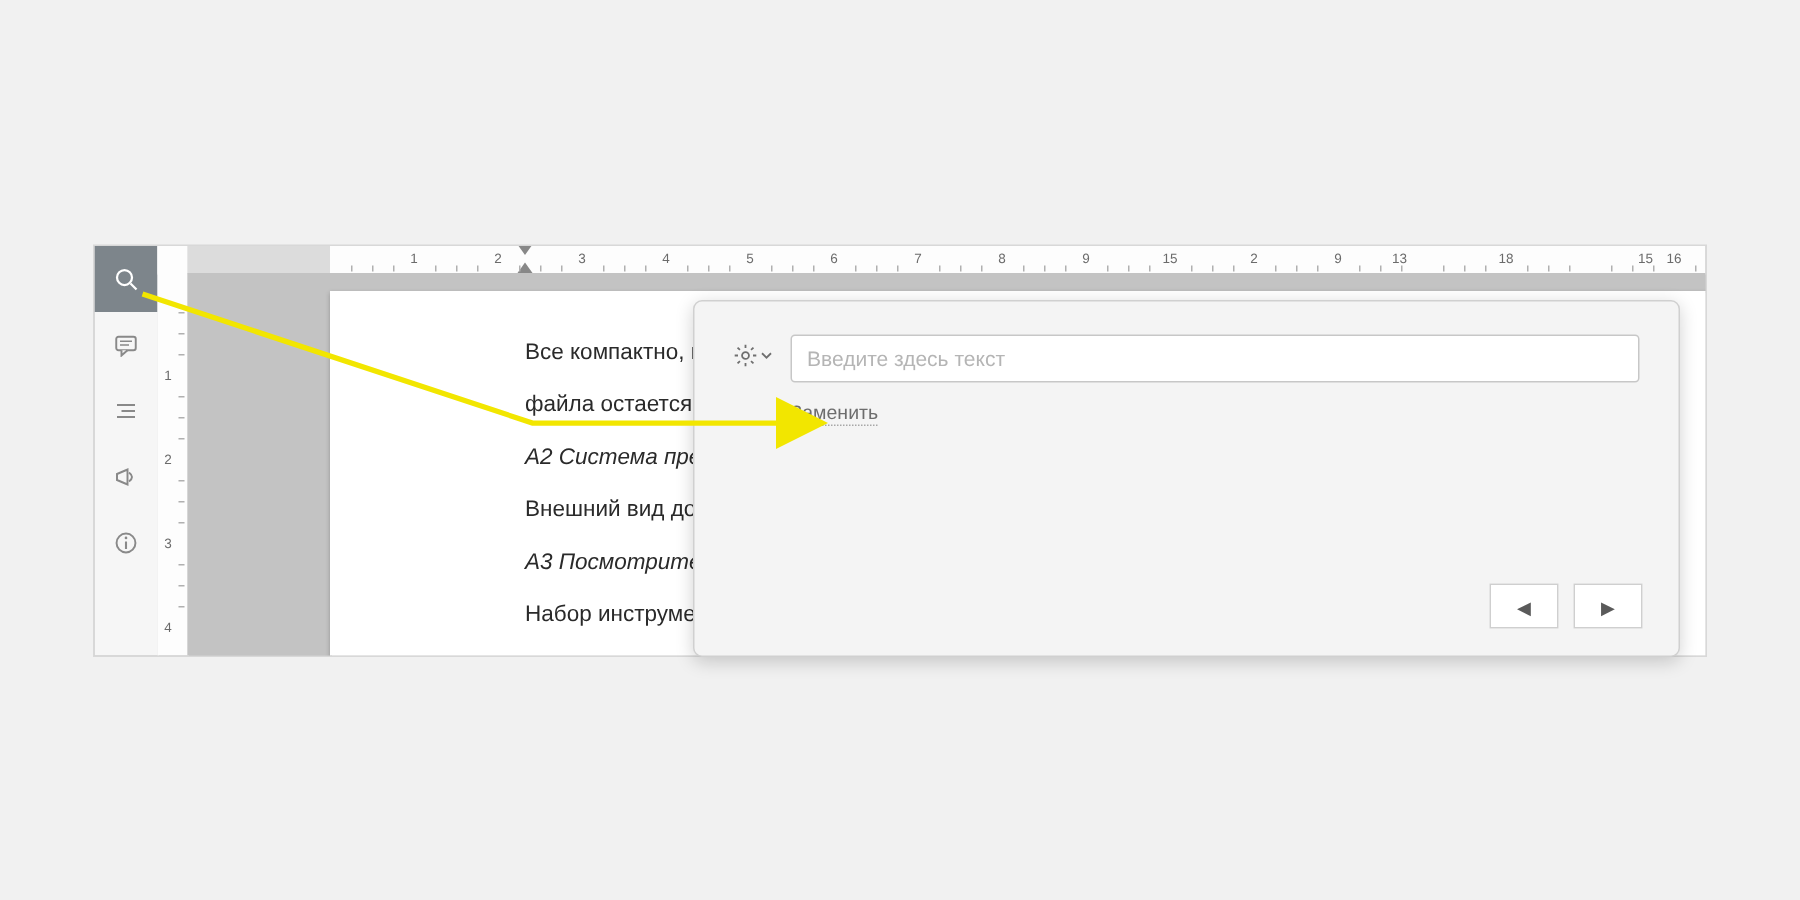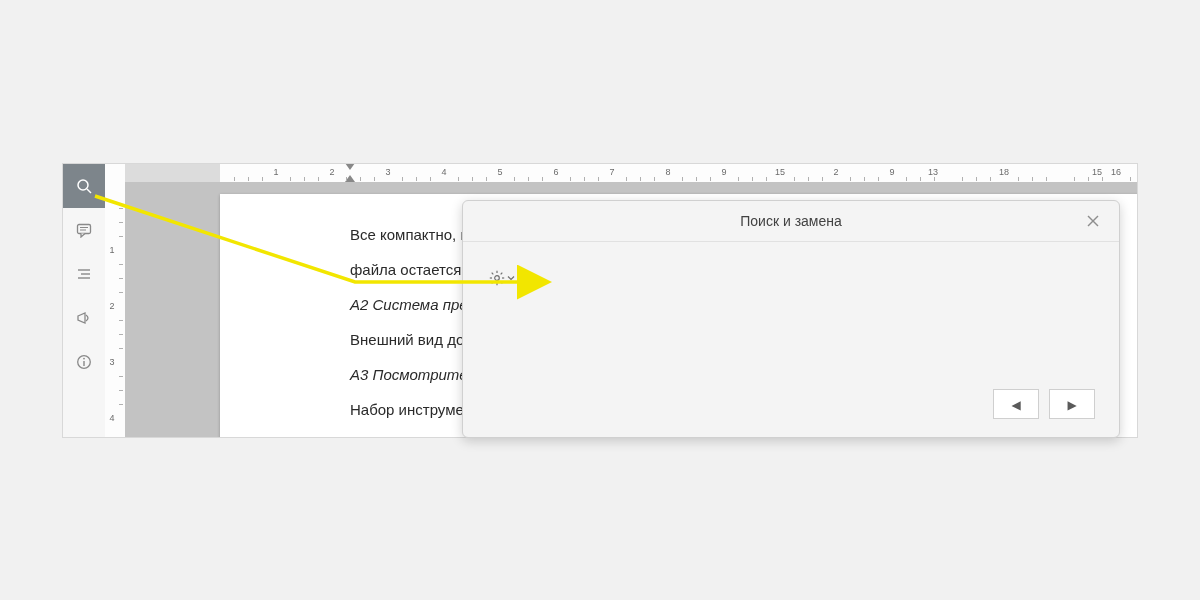--- a/index.html
+++ b/index.html
@@ -376,48 +376,43 @@
           <p class="p-ital">А3 Посмотрите, как…</p>
           <p class="p-plain">Набор инструментов…</p>
           <p class="p-ital">А4 …и выглядит вот так…</p>
         </div>
     </div>
   </div>
 
 </div>
 
 <div class="find-panel">
-  <div class="fp-title">
-    <span>Поиск и замена</span>
-    <div class="fp-close">
-      <svg width="14" height="14" viewBox="0 0 14 14">
-        <line x1="2" y1="2" x2="12" y2="12" stroke="currentColor" stroke-width="1.4"></line>
-        <line x1="12" y1="2" x2="2" y2="12" stroke="currentColor" stroke-width="1.4"></line>
-      </svg>
-    </div>
-  </div>
   <div class="fp-body">
     <div class="fp-gear">
       <svg width="16" height="16" viewBox="0 0 16 16" fill="none">
         <circle cx="8" cy="8" r="2.3" stroke="currentColor" stroke-width="1.2"></circle>
         <g stroke="currentColor" stroke-width="1.2">
           <line x1="8" y1="0.8" x2="8" y2="3"></line>
             <line x1="8" y1="13" x2="8" y2="15.2"></line>
           <line x1="0.8" y1="8" x2="3" y2="8"></line>
             <line x1="13" y1="8" x2="15.2" y2="8"></line>
           <line x1="2.7" y1="2.7" x2="4.3" y2="4.3"></line>
             <line x1="11.7" y1="11.7" x2="13.3" y2="13.3"></line>
           <line x1="13.3" y1="2.7" x2="11.7" y2="4.3"></line>
             <line x1="4.3" y1="11.7" x2="2.7" y2="13.3"></line>
         </g>
       </svg>
       <svg width="8" height="8" viewBox="0 0 8 8">
         <path d="M1 2.5 L4 5.5 L7 2.5" stroke="currentColor" stroke-width="1.2" fill="none"></path>
       </svg>
     </div>
+    <div class="fp-col">
+      <input class="fp-input" type="text" placeholder="Введите здесь текст" style="">
+      <span class="fp-link">Заменить</span>
+    </div>
   </div>
   <div class="fp-nav">
     <button>◀</button>
     <button>▶</button>
   </div>
 </div>
 
 <svg class="anno" width="1200" height="600">
   <defs>
     <marker id="arrowhead" markerWidth="10" markerHeight="10" refX="8" refY="5" orient="auto">

